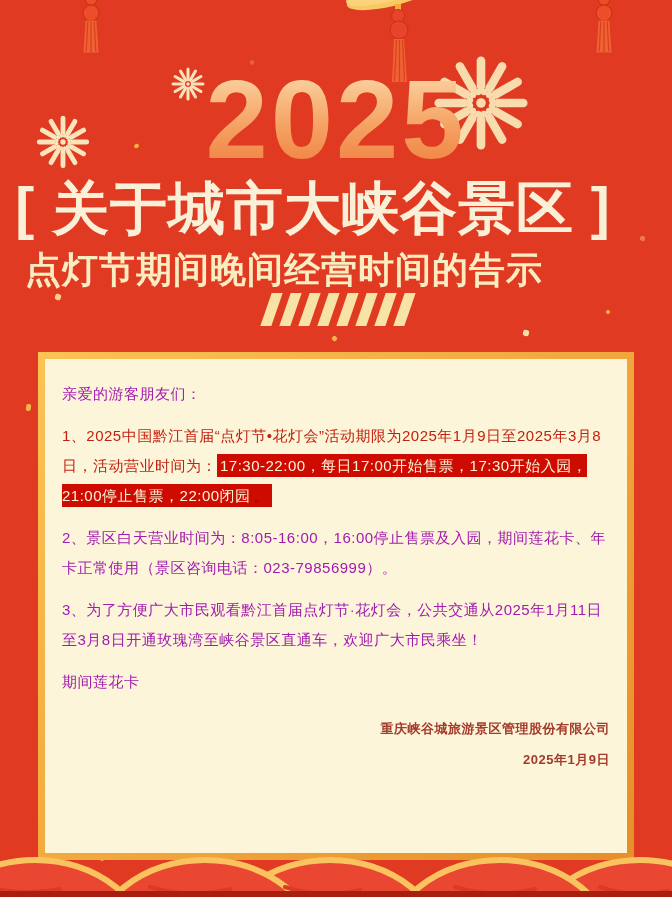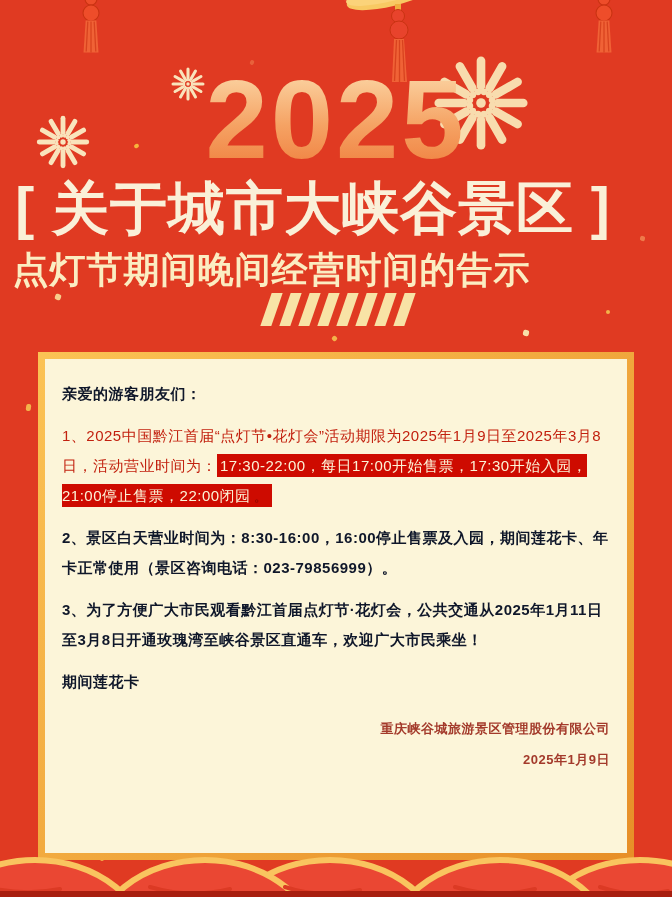--- a/index.html
+++ b/index.html
@@ -16,38 +16,38 @@
     font-size:112px;font-weight:800;letter-spacing:3px;line-height:1;
     background:linear-gradient(180deg,#FCDCAD 0%,#F5A263 55%,#EF7C3B 100%);
     -webkit-background-clip:text;background-clip:text;color:transparent;
   }
   .title{
     position:absolute;top:176px;left:0;width:626px;margin:0;text-align:center;
     font-size:57px;font-weight:900;letter-spacing:1px;line-height:64px;
     color:#FAF0D8;
   }
   .subtitle{
-    position:absolute;top:248px;left:0;width:543px;margin:0;text-align:center;
+    position:absolute;top:248px;left:0;width:543px;margin:0;text-align:right;
     font-size:36px;font-weight:800;letter-spacing:1px;line-height:44px;
     color:#FBEDC2;
   }
   .slashes{position:absolute;top:293px;left:266px;display:flex;gap:8px;}
   .slash{width:11px;height:33px;background:#F8E3A6;transform:skewX(-19deg);}
 
   
   .card{
     position:absolute;left:38px;top:352px;width:596px;height:508px;
     box-sizing:border-box;background:#FCF5D9;
     border:7px solid #F2A63B;
     border-image:linear-gradient(135deg,#FBC254,#E78F28) 1;
     padding:20px 17px 14px 17px;overflow:hidden;
   }
   .card p{
-    margin:0 0 12px 0;color:#0f172a;font-size:15px;line-height:30px;
-    font-weight:700;letter-spacing:0.5px;
+    margin:0 0 12px 0;color:#a21caf;font-size:15px;line-height:30px;
+    font-weight:400;letter-spacing:0.5px;
   }
   .card p.item-em{color:#C2210F;font-weight:400;}
   .hl{background:#CE0B00;color:#FCF3D6;padding:3px 3px;}
   .hl-period{color:#7E0600;padding-left:0;}
   .sign-block{margin-top:16px;text-align:right;}
   .sign-block div{color:#A33A2B;font-size:13px;line-height:31px;font-weight:600;letter-spacing:0.5px;}
 
   
   .decor{position:absolute;pointer-events:none;}
   .speck{position:absolute;border-radius:2px;pointer-events:none;}
@@ -198,21 +198,21 @@
       <div class="slash"></div>
       <div class="slash"></div>
       <div class="slash"></div>
       <div class="slash"></div>
       <div class="slash"></div>
     </div>
 
   <div class="card">
     <p>亲爱的游客朋友们：</p>
     <p class="item-em"><span>1、2025中国黔江首届“点灯节•花灯会”活动期限为2025年1月9日至2025年3月8日，活动营业时间为：</span><span class="hl">17:30-22:00，每日17:00开始售票，17:30开始入园，21:00停止售票，22:00闭园</span><span class="hl hl-period">。</span></p>
-    <p>2、景区白天营业时间为：8:30-16:00，16:00停止售票及入园，期间莲花卡、年卡正常使用（景区咨询电话：023-79856999）。</p>
+    <p>2、景区白天营业时间为：8:05-16:00，16:00停止售票及入园，期间莲花卡、年卡正常使用（景区咨询电话：023-79856999）。</p>
     <p>3、为了方便广大市民观看黔江首届点灯节·花灯会，公共交通从2025年1月11日至3月8日开通玫瑰湾至峡谷景区直通车，欢迎广大市民乘坐！</p>
     <p>期间莲花卡</p>
     <div class="sign-block">
       <div>重庆峡谷城旅游景区管理股份有限公司</div>
       <div>2025年1月9日</div>
     </div>
   </div>
 
   <svg class="scallops" viewBox="0 0 672 50">
     <g stroke="#F9C45F" stroke-width="6" fill="#EA4733">

